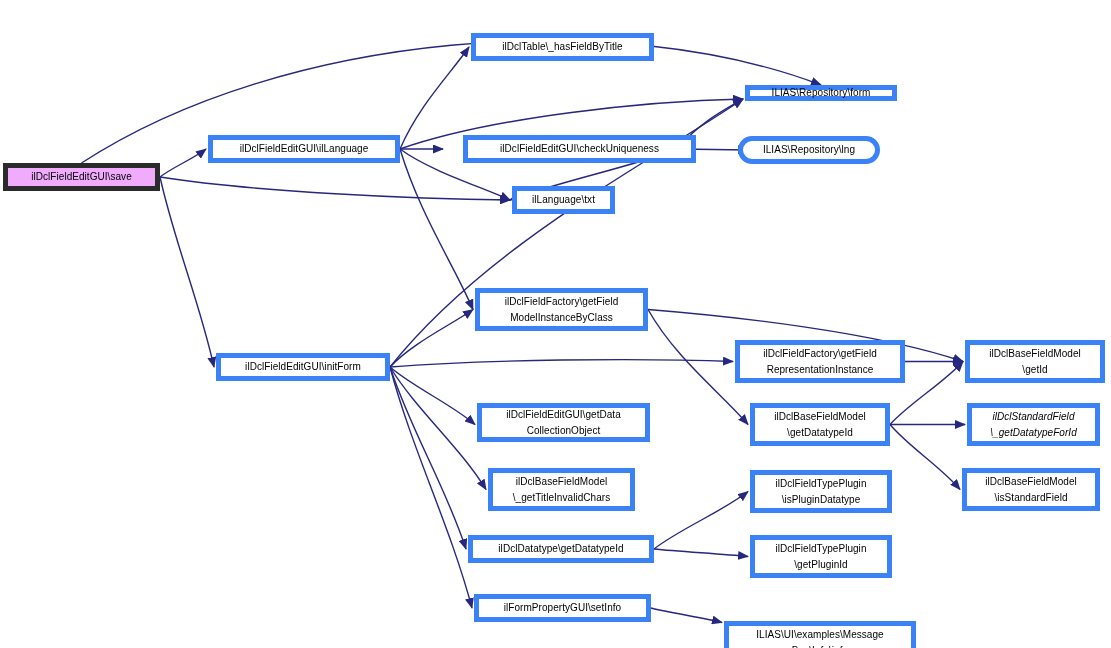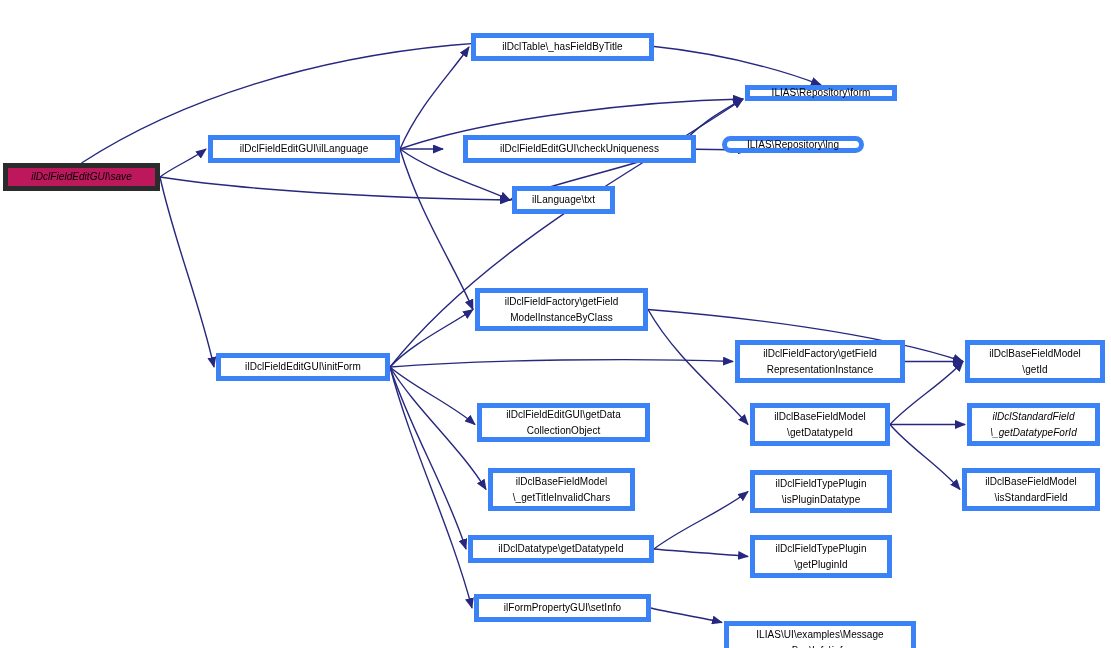--- a/index.html
+++ b/index.html
@@ -34,23 +34,22 @@
     align-items: center;
     justify-content: center;
     text-align: center;
     font-size: 10px;
     line-height: 15.5px;
     letter-spacing: 0.05px;
     white-space: pre-line;
     z-index: 5;
   }
   .node.root {
-    background: #be185d;
+    background: #f0abfc;
     border-color: #2b2b2b;
-    font-style: italic;
   }
   .node-label {
     display: block;
     padding: 0 5px;
     white-space: pre-line;
   }
 </style>
 </head>
 <body>
 
@@ -91,21 +90,21 @@
         <path d="M654,549 C679.85,551.625 722.15,553.875 748,556.5" fill="none" stroke="#26277e" stroke-width="1.4" marker-end="url(#arrow)"></path>
         <path d="M651,608 C670.525,613.075 702.475,617.425 722,622.5" fill="none" stroke="#26277e" stroke-width="1.4" marker-end="url(#arrow)"></path>
       </g>
   </svg>
   <div id="node-layer">
       <div class="node root" style="left: 3px; top: 163px; width: 157px; height: 28px;"><span class="node-label">ilDclFieldEditGUI\save</span></div>
       <div class="node" style="left: 208px; top: 135px; width: 192px; height: 28px;"><span class="node-label">ilDclFieldEditGUI\ilLanguage</span></div>
       <div class="node" style="left: 471px; top: 33px; width: 183px; height: 28px;"><span class="node-label">ilDclTable\_hasFieldByTitle</span></div>
       <div class="node" style="left: 463px; top: 135px; width: 233px; height: 28px;"><span class="node-label">ilDclFieldEditGUI\checkUniqueness</span></div>
       <div class="node" style="left: 745px; top: 85px; width: 152px; height: 16px;"><span class="node-label">ILIAS\Repository\form</span></div>
-      <div class="node" style="left: 722px; top: 136px; width: 142px; height: 17px; border-radius: 14px;"><span class="node-label">ILIAS\Repository\lng</span></div>
+      <div class="node" style="left: 738px; top: 136px; width: 142px; height: 28px; border-radius: 14px;"><span class="node-label">ILIAS\Repository\lng</span></div>
       <div class="node" style="left: 512px; top: 186px; width: 103px; height: 28px;"><span class="node-label">ilLanguage\txt</span></div>
       <div class="node" style="left: 475px; top: 288px; width: 173px; height: 43px;"><span class="node-label">ilDclFieldFactory\getField
 ModelInstanceByClass</span></div>
       <div class="node" style="left: 216px; top: 353px; width: 174px; height: 28px;"><span class="node-label">ilDclFieldEditGUI\initForm</span></div>
       <div class="node" style="left: 735px; top: 340px; width: 170px; height: 43px;"><span class="node-label">ilDclFieldFactory\getField
 RepresentationInstance</span></div>
       <div class="node" style="left: 965px; top: 340px; width: 140px; height: 43px;"><span class="node-label">ilDclBaseFieldModel
 \getId</span></div>
       <div class="node" style="left: 477px; top: 403px; width: 173px; height: 39px;"><span class="node-label">ilDclFieldEditGUI\getData
 CollectionObject</span></div>

